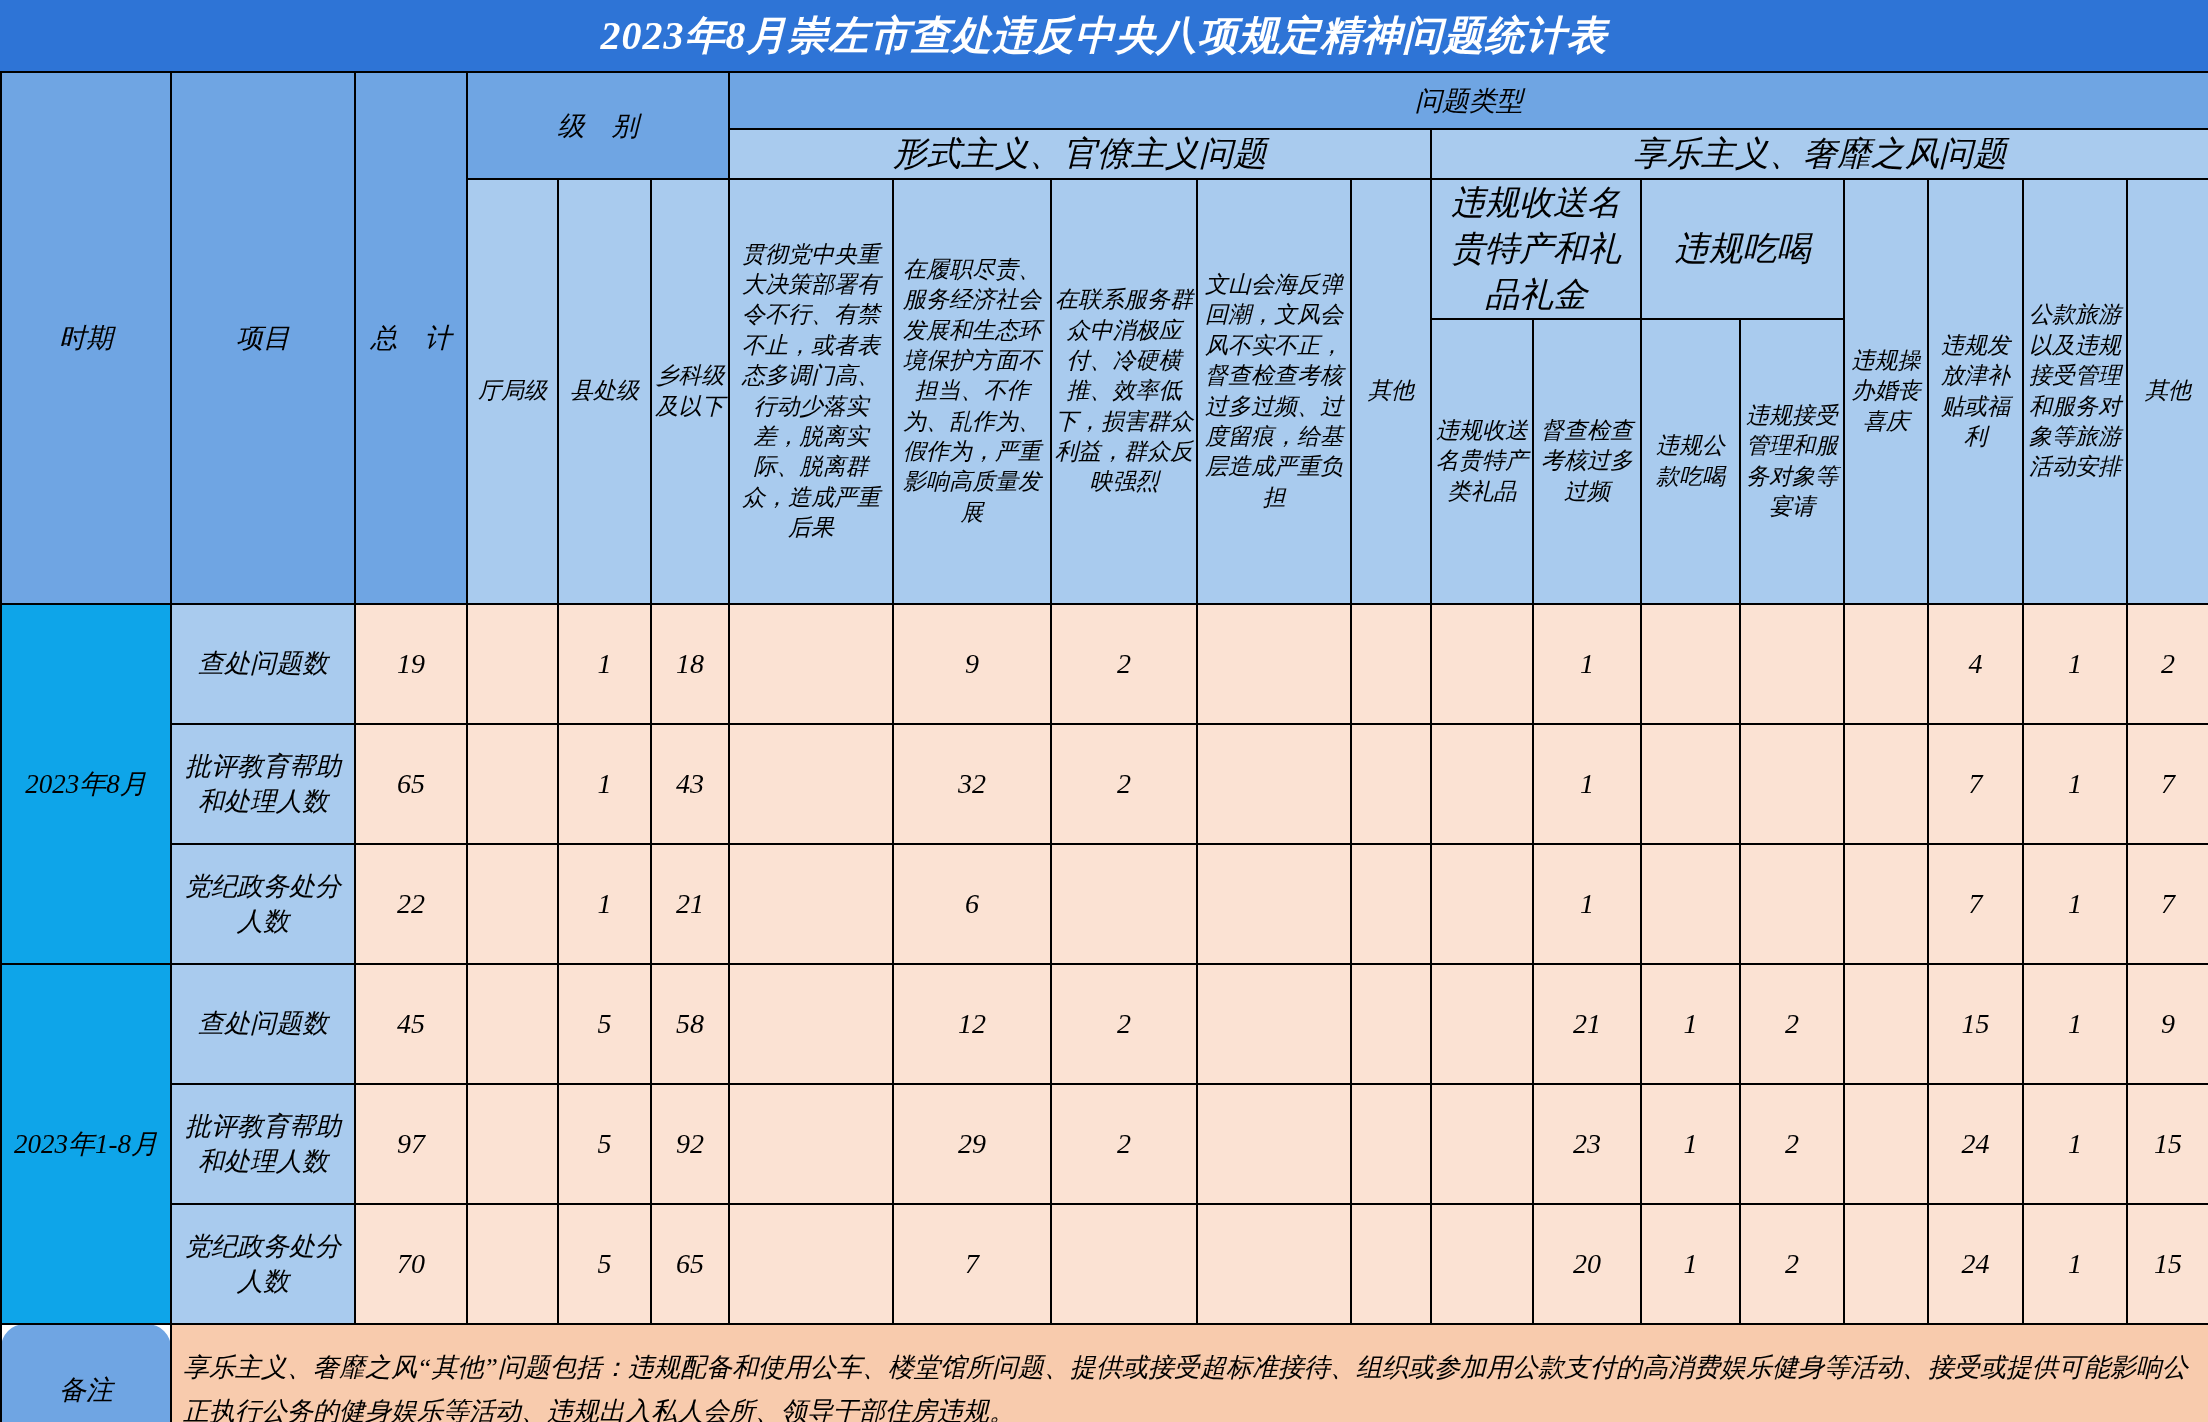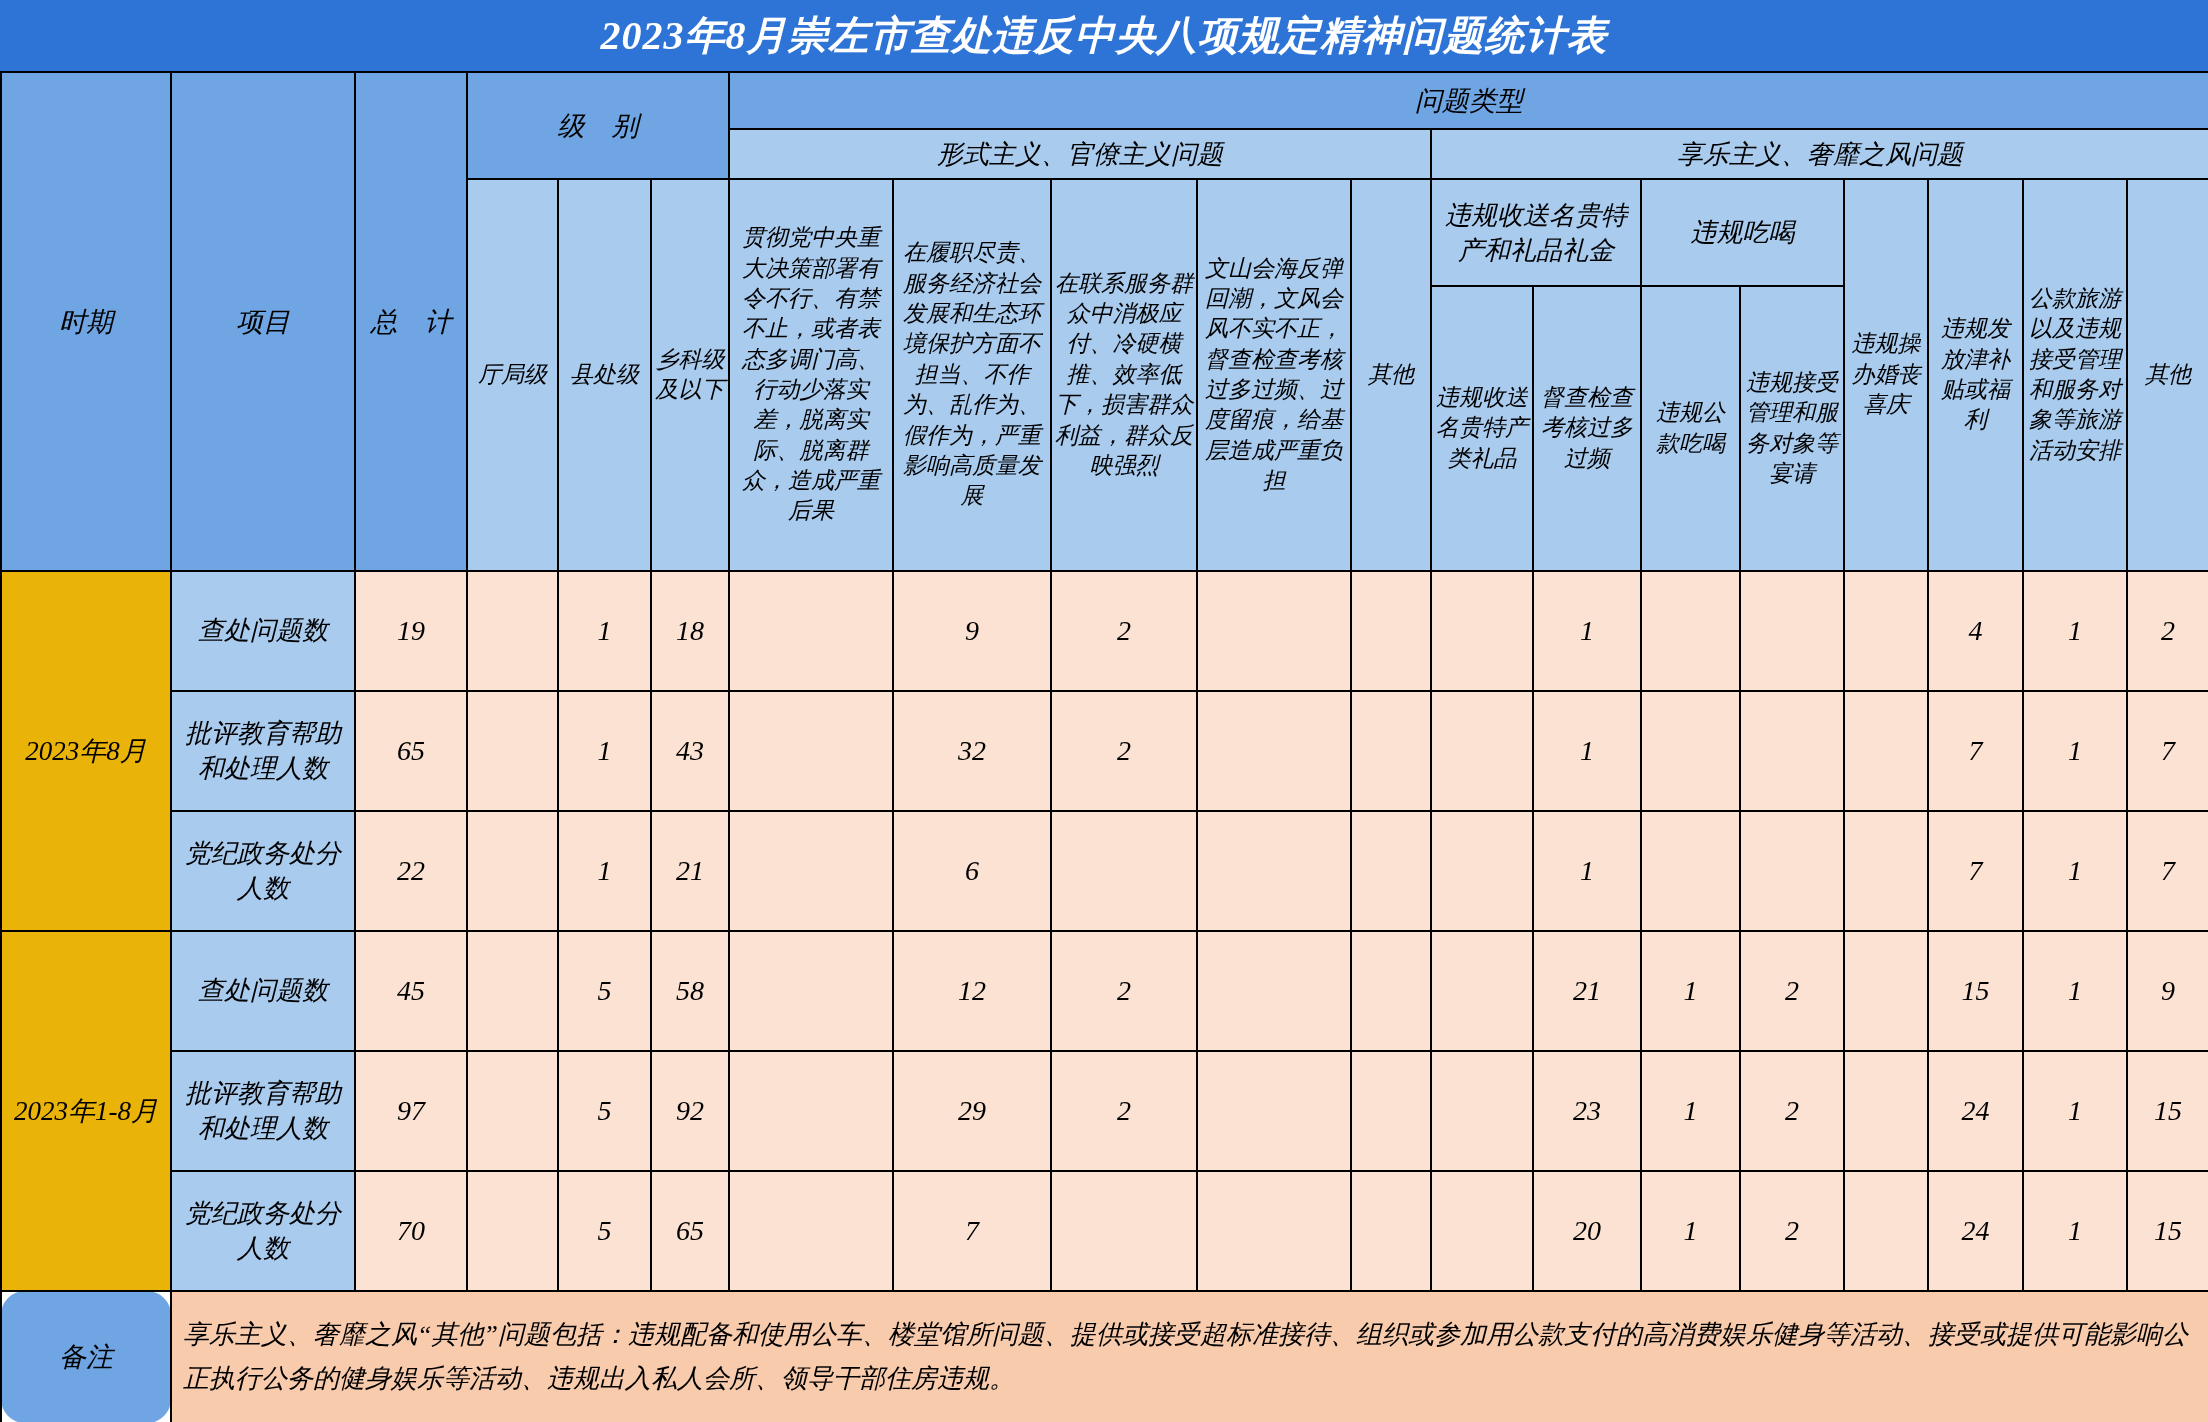--- a/index.html
+++ b/index.html
@@ -24,23 +24,23 @@
   }
   table.stat td{
     border:2px solid #000;
     text-align:center;
     vertical-align:middle;
     padding:0 3px;
     box-sizing:border-box;
     overflow:hidden;
   }
   .hdr-dark{background:#6FA5E3;font-size:27px;}
-  .hdr-light{background:#A9CBEE;font-size:26px;}
+  .hdr-light{background:#A9CBEE;font-size:34px;}
   .leaf{background:#A9CBEE;font-size:23px;line-height:1.32;}
-  .period-cell{background:#eab308;font-size:27px;}
+  .period-cell{background:#0ea5e9;font-size:27px;}
   .row-label{background:#A9CBEE;font-size:26px;line-height:1.35;margin-left:46px;}
   .num{background:#FBE2D3;font-size:28px;}
   .remark-label{background:#6FA5E3;font-size:27px;border-radius:24px;}
   .remark-cell{
     background:#F8CBAD;
     text-align:left !important;
     font-size:26px;line-height:1.7;
     padding:6px 11px !important;
   }
   tr.r1{height:57px;}

